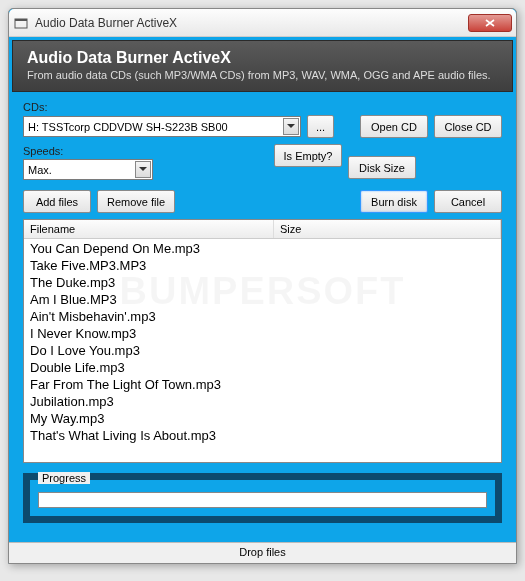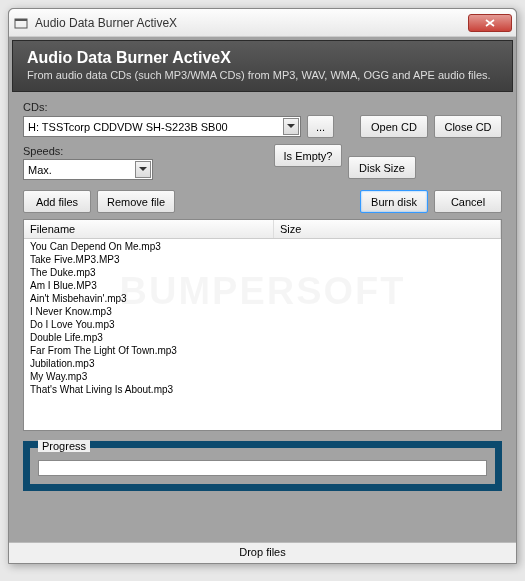--- a/index.html
+++ b/index.html
@@ -1,20 +1,20 @@
 <!DOCTYPE html>
 <html><head>
 <meta charset="utf-8">
 <style>
 * { box-sizing: border-box; margin: 0; padding: 0; font-family: Tahoma, Arial, sans-serif; }
 body { background: #e8e8e8; width: 525px; height: 581px; overflow: hidden; position: relative; }
 
 .window {
   position: absolute; top: 8px; left: 8px; width: 509px; height: 556px;
-  background: #a3a3a3; border: 1px solid #888;
+  background: #0ea5e9; border: 1px solid #888;
   box-shadow: 2px 2px 8px rgba(0,0,0,0.3);
   border-radius: 5px 5px 0 0;
 }
 .titlebar {
   height: 28px; background: linear-gradient(#fdfdfd, #e8e8e8);
   border-bottom: 1px solid #ccc; display: flex; align-items: center;
   padding: 0 4px; border-radius: 5px 5px 0 0;
 }
 .titlebar .app-icon { width: 16px; height: 14px; margin-right: 6px; display: flex; align-items: center; justify-content: center; }
 .titlebar .title { font-size: 12px; color: #333; flex: 1; }
@@ -51,29 +51,29 @@
   height: 23px; background: linear-gradient(#fafafa,#e4e4e4);
   border: 1px solid #8a8a8a; font-size: 11px; padding: 0 8px;
   cursor: pointer; min-width: 68px; text-align: center;
   display: inline-flex; align-items: center; justify-content: center;
   border-radius: 2px;
 }
 .btn.small { min-width: 26px; }
 .btn.highlight { border: 1px solid #3399ff; box-shadow: 0 0 2px #66b3ff inset; }
 
 .listview {
-  width: 100%; height: 212px; background: #fff; border: 1px solid #888;
+  width: 100%; height: 244px; background: #fff; border: 1px solid #888;
   font-size: 11px; overflow: hidden;
 }
 .listview .cols { display: flex; background: linear-gradient(#fdfdfd,#ececec); border-bottom: 1px solid #ccc; }
 .listview .col { padding: 3px 6px; border-right: 1px solid #ddd; font-size: 11px; }
 .listview .col.fn { width: 250px; }
 .listview .col.sz { flex: 1; }
 .listview .rows { padding: 1px 0; }
-.listview .item { padding: 1px 6px; font-size: 10px; cursor: pointer; white-space: nowrap; }
+.listview .item { padding: 1px 6px; font-size: 13px; cursor: pointer; white-space: nowrap; }
 
 .groupbox {
   border: 7px solid #0c4a6e; padding: 12px 8px 8px; position: relative; margin-top: 10px;
 }
 .groupbox .legend { position: absolute; top: -8px; left: 8px; background: #f0f0f0; padding: 0 4px; font-size: 11px; }
 .progress { height: 16px; background: #fff; border: 1px solid #888; }
 
 .statusbar {
   position: absolute; bottom: 0; left: 0; right: 0; height: 21px;
   background: #f0f0f0; border-top: 1px solid #bbb;

